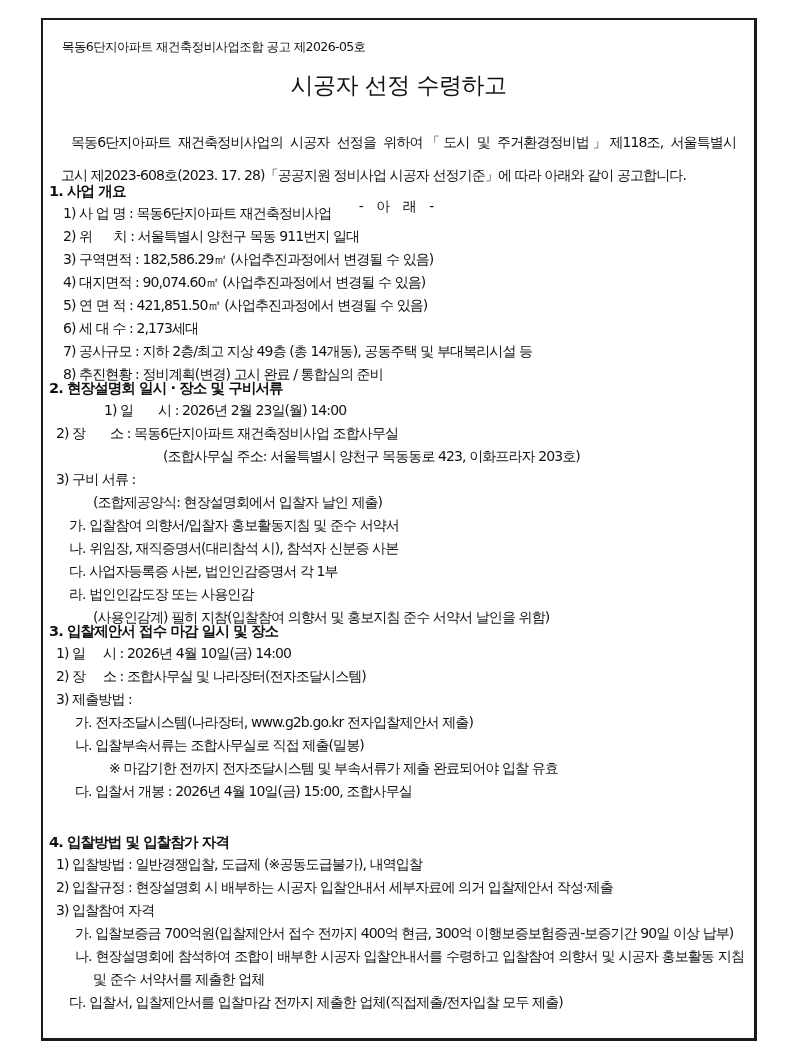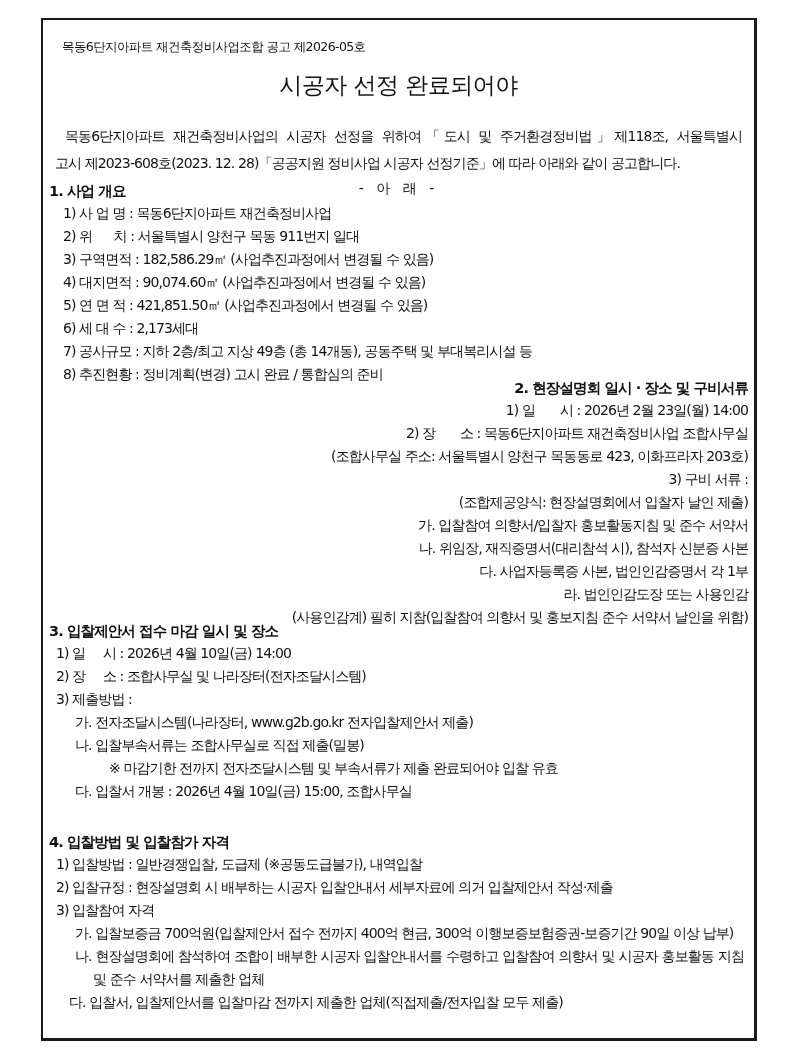--- a/index.html
+++ b/index.html
@@ -19,21 +19,21 @@
   }
   .title {
     position: absolute; left: 0; right: 0; top: 50px; text-align: center;
     font-size: 23px; font-weight: normal; letter-spacing: -0.5px;
   }
   .intro {
     position: absolute; left: 6px; right: 6px; top: 100px;
     font-size: 14px; line-height: 21px; letter-spacing: -0.9px;
     text-align: justify; text-align-last: left;
   }
-  .intro p { margin: 6px; }
+  .intro p { margin: 12px; }
   .intro .first { text-indent: 10px; text-align-last: justify; }
   .ahrae { text-align: left; text-align-last: center !important; margin: 0; letter-spacing: 4px; line-height: 17px; }
   .section { position: absolute; left: 6px; right: 6px; font-size: 14px; letter-spacing: -0.9px; }
   .section h2 {
     margin: 0; font-size: 14.5px; font-weight: bold; line-height: 22px; letter-spacing: -0.9px;
   }
   .line { line-height: 23px; white-space: nowrap; }
   .l1 { padding-left: 14px; }
   .l1b { padding-left: 7px; }
   .l2 { padding-left: 20px; }
@@ -43,41 +43,41 @@
   .note { padding-left: 60px; }
   .s3-l2 { padding-left: 26px; }
 </style>
 </head>
 <body>
 
 <div class="frame">
 
   <div class="notice-no">목동6단지아파트 재건축정비사업조합 공고 제2026-05호</div>
 
-  <div class="title">시공자 선정 완료되어야</div>
+  <div class="title">시공자 선정 수령하고</div>
 
   <div class="intro">
     <p class="first">목동6단지아파트 재건축정비사업의 시공자 선정을 위하여「도시 및 주거환경정비법」제118조, 서울특별시</p>
-    <p style="white-space:nowrap;">고시 제2023-608호(2023. 12. 28)「공공지원 정비사업 시공자 선정기준」에 따라 아래와 같이 공고합니다.</p>
+    <p style="white-space:nowrap;">고시 제2023-608호(2023. 17. 28)「공공지원 정비사업 시공자 선정기준」에 따라 아래와 같이 공고합니다.</p>
     <p class="ahrae">- 아  래 -</p>
   </div>
 
   <div class="section" style="top:160px;">
     <h2>1. 사업 개요</h2>
     <div class="line l1" style="white-space:pre;">1) 사 업 명 : 목동6단지아파트 재건축정비사업</div>
     <div class="line l1" style="white-space:pre;">2) 위      치 : 서울특별시 양천구 목동 911번지 일대</div>
     <div class="line l1">3) 구역면적 : 182,586.29㎡ (사업추진과정에서 변경될 수 있음)</div>
     <div class="line l1">4) 대지면적 : 90,074.60㎡ (사업추진과정에서 변경될 수 있음)</div>
     <div class="line l1">5) 연 면 적 : 421,851.50㎡ (사업추진과정에서 변경될 수 있음)</div>
     <div class="line l1">6) 세 대 수 : 2,173세대</div>
     <div class="line l1">7) 공사규모 : 지하 2층/최고 지상 49층 (총 14개동), 공동주택 및 부대복리시설 등</div>
     <div class="line l1">8) 추진현황 : 정비계획(변경) 고시 완료 / 통합심의 준비</div>
   </div>
 
-  <div class="section" style="top:357px;text-align:right;">
+  <div class="section" style="top:357px;">
     <h2>2. 현장설명회 일시 · 장소 및 구비서류</h2>
     <div class="line l1b" style="white-space:pre;margin-left:48px;">1) 일       시 : 2026년 2월 23일(월) 14:00</div>
     <div class="line l1b" style="white-space:pre;">2) 장       소 : 목동6단지아파트 재건축정비사업 조합사무실</div>
     <div class="line cont-addr">(조합사무실 주소: 서울특별시 양천구 목동동로 423, 이화프라자 203호)</div>
     <div class="line l1b">3) 구비 서류 :</div>
     <div class="line l2-cont">(조합제공양식: 현장설명회에서 입찰자 날인 제출)</div>
     <div class="line l2">가. 입찰참여 의향서/입찰자 홍보활동지침 및 준수 서약서</div>
     <div class="line l2">나. 위임장, 재직증명서(대리참석 시), 참석자 신분증 사본</div>
     <div class="line l2">다. 사업자등록증 사본, 법인인감증명서 각 1부</div>
     <div class="line l2">라. 법인인감도장 또는 사용인감</div>

